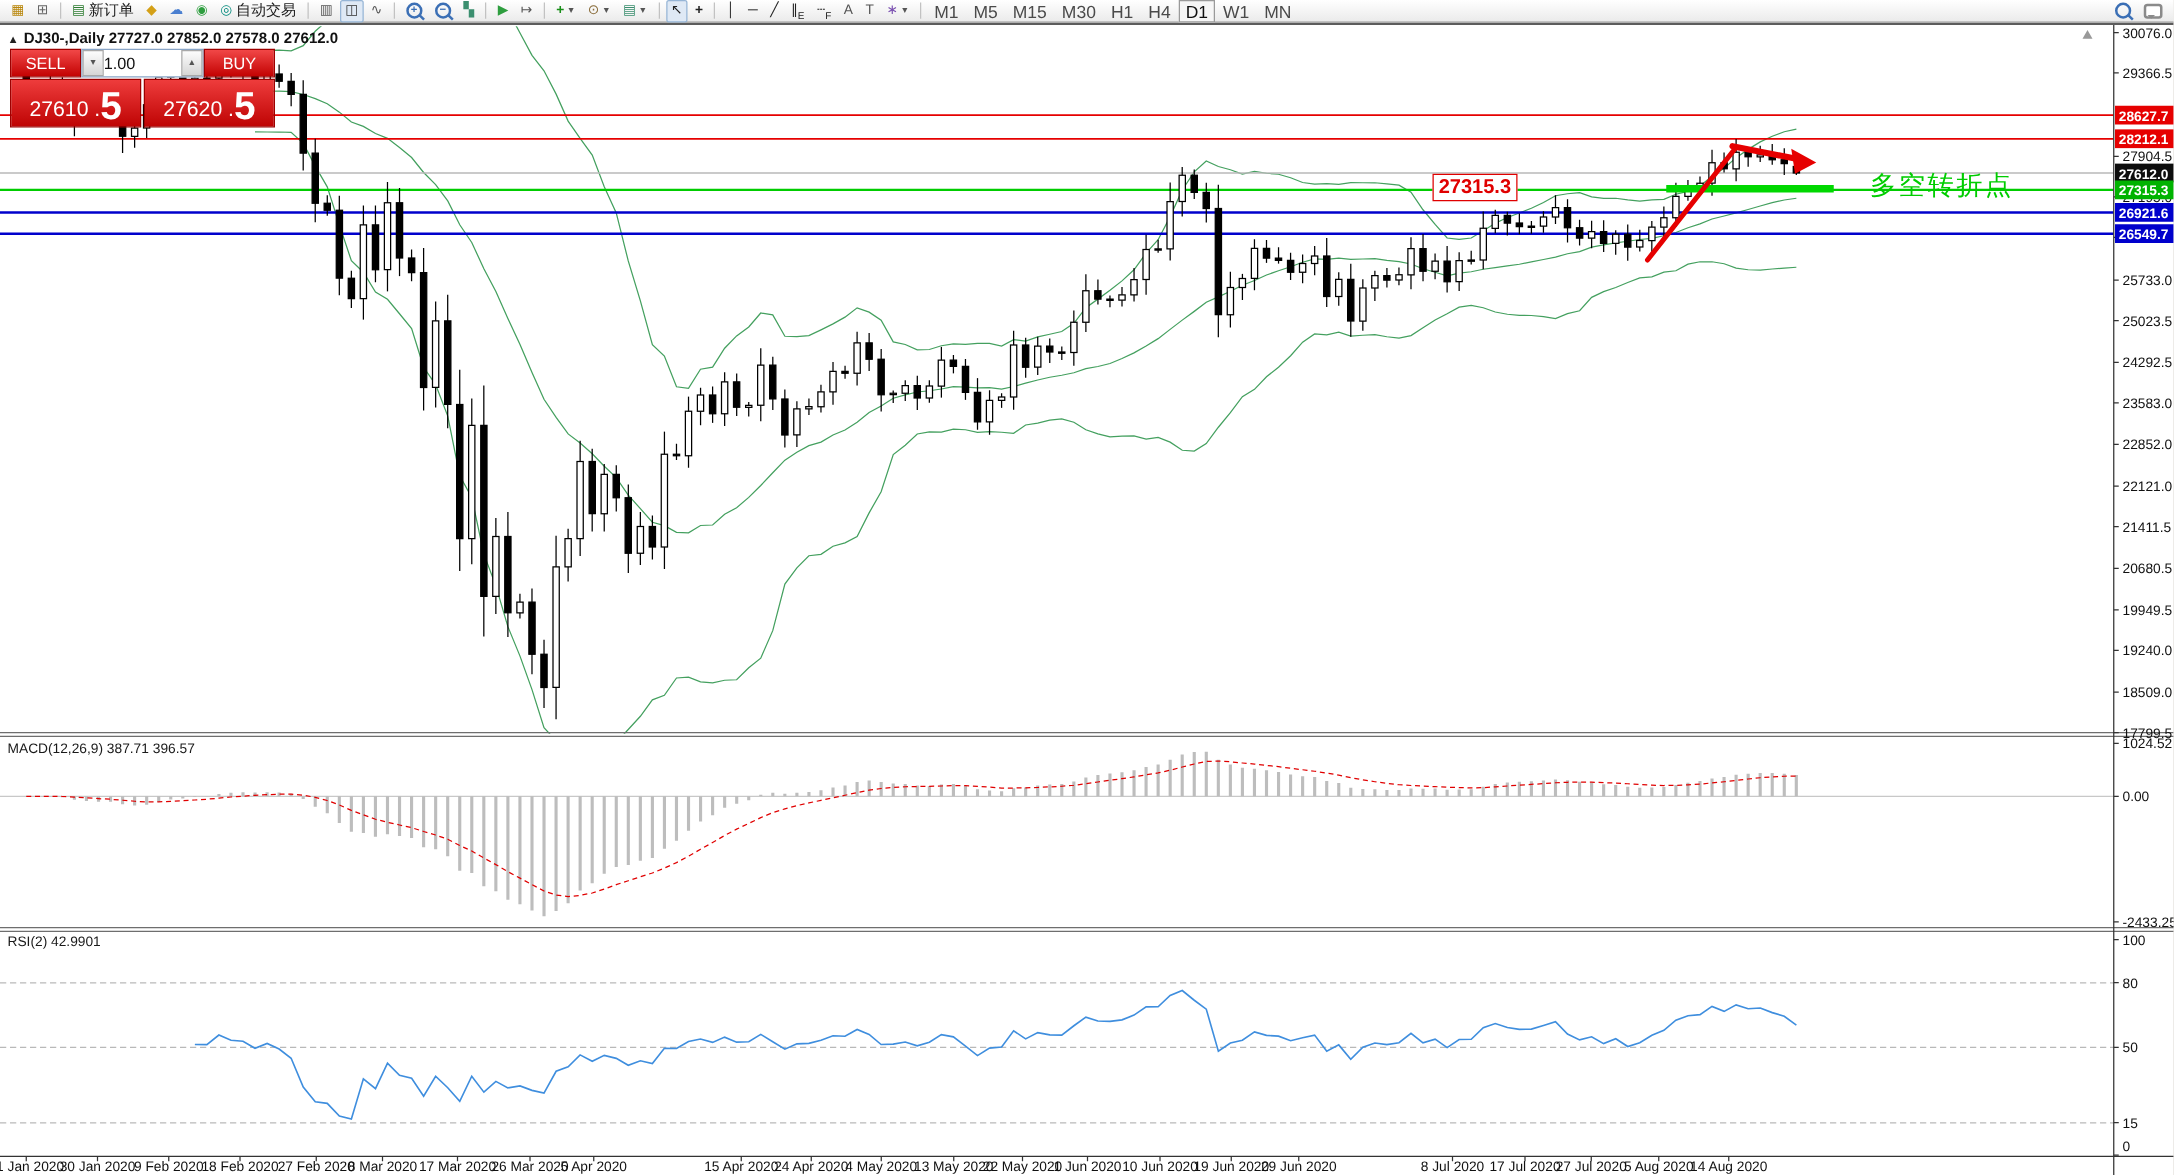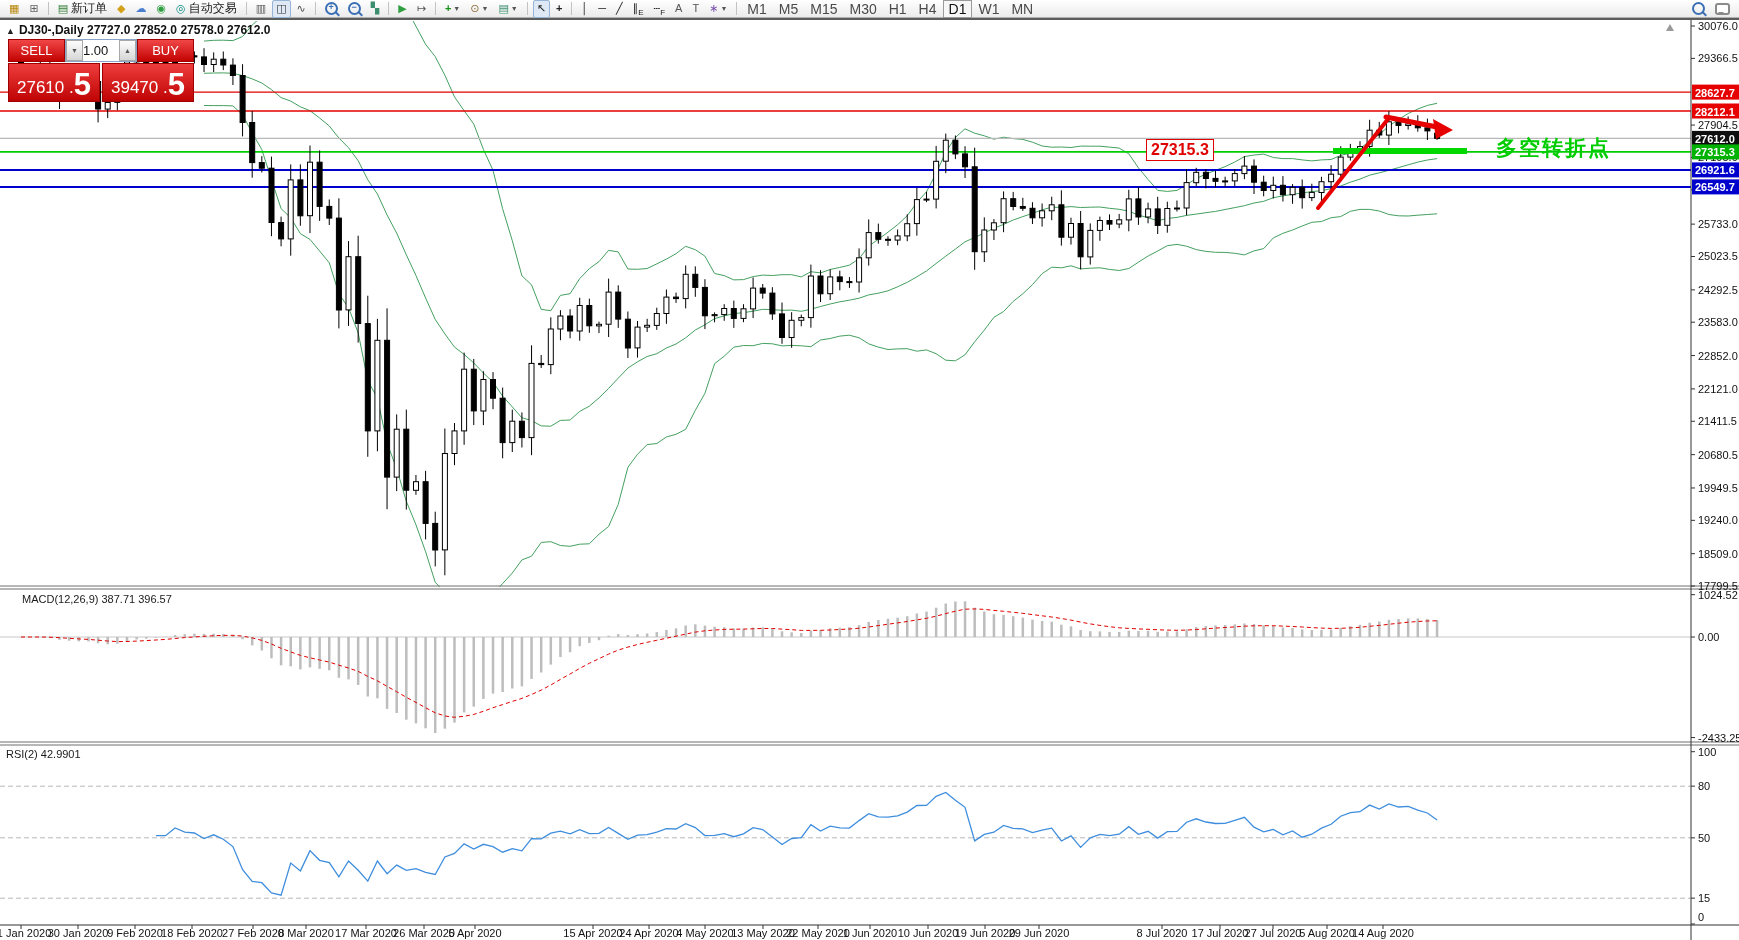--- a/index.html
+++ b/index.html
@@ -24,36 +24,36 @@
   .mag{position:relative;width:9px;height:9px;border:2px solid #3b6fb5;border-radius:50%;
        font-size:9px;line-height:7px;text-align:center;color:#3b6fb5;font-weight:bold}
   .mag::after{content:"";position:absolute;width:5px;height:2px;background:#3b6fb5;
        transform:rotate(45deg);right:-4px;bottom:-2px}
   .bubble{width:11px;height:8px;border:2px solid #8a8a8a;border-radius:3px;position:relative;background:#fff}
   .bubble::after{content:"";position:absolute;left:1px;bottom:-5px;border:3px solid transparent;border-top-color:#8a8a8a}
   
   #chart-svg{position:absolute;left:0;top:0;z-index:1}
   .symline{position:absolute;left:6px;top:23px;z-index:10;font-size:12px;font-weight:bold;color:#111}
   .symline .tri{font-size:9px;margin-right:4px;color:#222}
-  .qp{position:absolute;left:8px;top:39px;width:186px;z-index:10}
+  .qp{position:absolute;left:8px;top:39px;width:212px;z-index:10}
   .qp-row1{display:flex;height:23px}
   .btn-sell,.btn-buy{width:57px;background:linear-gradient(#f14747,#c30202);color:#fff;font-size:13px;
      display:flex;align-items:center;justify-content:center;border:1px solid #9e0000;box-sizing:border-box;cursor:pointer}
   .spin{flex:1;display:flex;border:1px solid #88a4c6;background:#fff;box-sizing:border-box}
   .spin-btn{width:15px;background:linear-gradient(#fdfdfd,#d6d6d6);border:1px solid #a8a8a8;color:#555;
      font-size:7px;display:flex;align-items:center;justify-content:center;cursor:pointer}
   .spin-val{flex:1;text-align:left;font-size:13px;line-height:21px;color:#111}
   .qp-row2{display:flex;margin-top:1px;height:39px;gap:2px}
   .tile{flex:1;background:linear-gradient(#ee3c3c,#bf0404);color:#fff;display:flex;align-items:flex-end;
         justify-content:center;padding-bottom:1px;border:1px solid #9e0000;box-sizing:border-box;cursor:pointer}
   .tile .sm{font-size:17px;font-weight:normal;line-height:24px}
   .tile .bg{font-size:31px;font-weight:bold;line-height:30px}
   .lvl-label{position:absolute;left:1146px;top:139px;z-index:9;border:1px solid #e00000;color:#e00000;
      background:#fff;font-size:16px;font-weight:bold;padding:0 4px;line-height:20px}
-  .turning{position:absolute;left:1496px;top:134px;z-index:9;color:#00cd00;font-size:21px;font-weight:bold;letter-spacing:2px}
+  .turning{position:absolute;left:1496px;top:134px;z-index:9;color:#00cd00;font-size:21px;font-weight:normal;letter-spacing:2px}
   .ind-label{position:absolute;z-index:9;font-size:11px;color:#1a1a1a}
   .axis-hot{position:absolute;z-index:8}
 </style>
 </head>
 <body>
 <div id="app">
 
 <div class="toolbar" id="toolbar">
       <span class="tb">
         <span style="color: rgb(184, 134, 11);">▦</span>
@@ -787,30 +787,30 @@
       <div class="spin-btn">▲</div>
     </div>
     <div class="btn-buy">BUY</div>
   </div>
   <div class="qp-row2">
     <div class="tile">
       <span class="sm">27610 .</span>
           <span class="bg">5</span>
     </div>
     <div class="tile">
-      <span class="sm">39470 .</span>
+      <span class="sm">27620 .</span>
           <span class="bg">5</span>
     </div>
   </div>
 </div>
 
 <div class="lvl-label">27315.3</div>
 <div class="turning">多空转折点</div>
 
-<div class="ind-label" style="left:22px;top:593px">
+<div class="ind-label" style="left:6px;top:593px">
   <span>MACD(12,26,9)</span>&nbsp;<span>387.71 396.57</span>
 </div>
 <div class="ind-label" style="left:6px;top:748px">
   <span>RSI(2)</span>&nbsp;<span>42.9901</span>
 </div>
 
 <div class="axis-hot" style="left:1691px;top:20px;width:48px;height:905px"></div>
 <div class="axis-hot" style="left:0;top:925px;width:1691px;height:15px"></div>
 
 </div>

